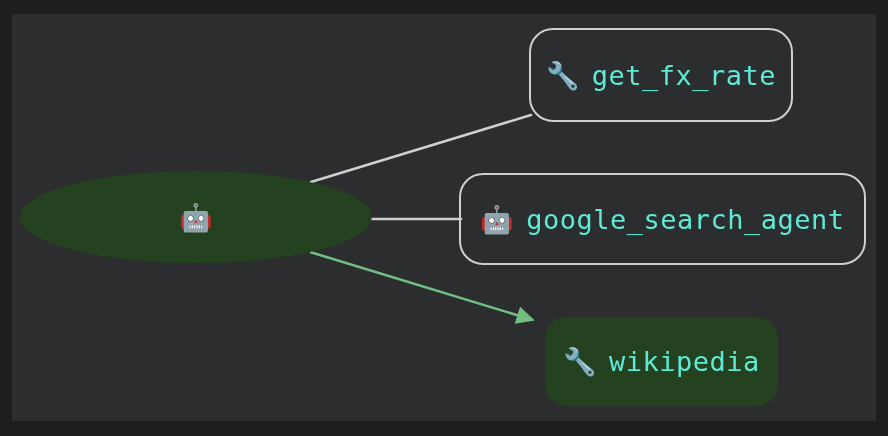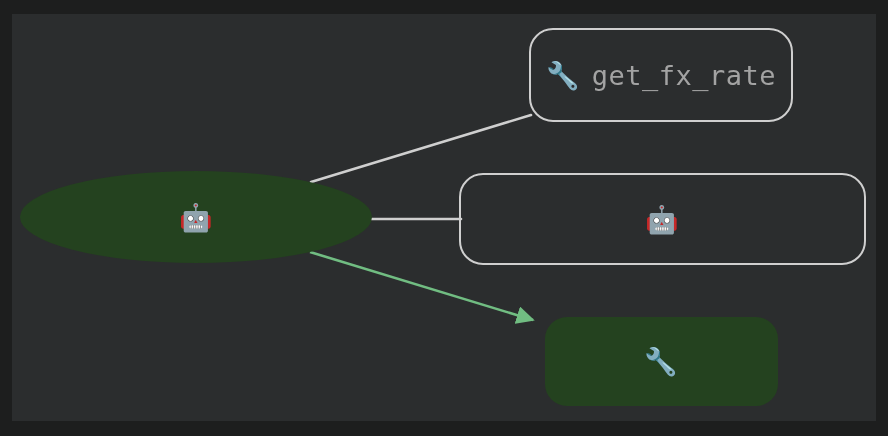--- a/index.html
+++ b/index.html
@@ -47,21 +47,21 @@
   .node-icon {
     font-family: "DejaVu Sans", sans-serif;
     font-size: 27px;
     line-height: 1;
     display: inline-block;
   }
   .node-label {
     font-family: "DejaVu Sans Mono", "Liberation Mono", monospace;
     font-size: 27px;
     letter-spacing: 0.5px;
-    color: #a3a3a3;
+    color: #5eead4;
     line-height: 1;
   }
 
   
   #node-root-agent {
     left: 20px;
     top: 171px;
     width: 352px;
     height: 92px;
     background: #24421f;
@@ -130,21 +130,23 @@
   <div class="node" id="node-get-fx-rate">
     <div class="node-inner">
       <span class="node-icon">🔧</span>
       <span class="node-label">get_fx_rate</span>
     </div>
   </div>
 
   <div class="node" id="node-google-search-agent">
     <div class="node-inner">
       <span class="node-icon">🤖</span>
+      <span class="node-label">google_search_agent</span>
     </div>
   </div>
 
   <div class="node" id="node-wikipedia">
     <div class="node-inner">
       <span class="node-icon">🔧</span>
+      <span class="node-label">wikipedia</span>
     </div>
   </div>
 </div>
 
 </body></html>

